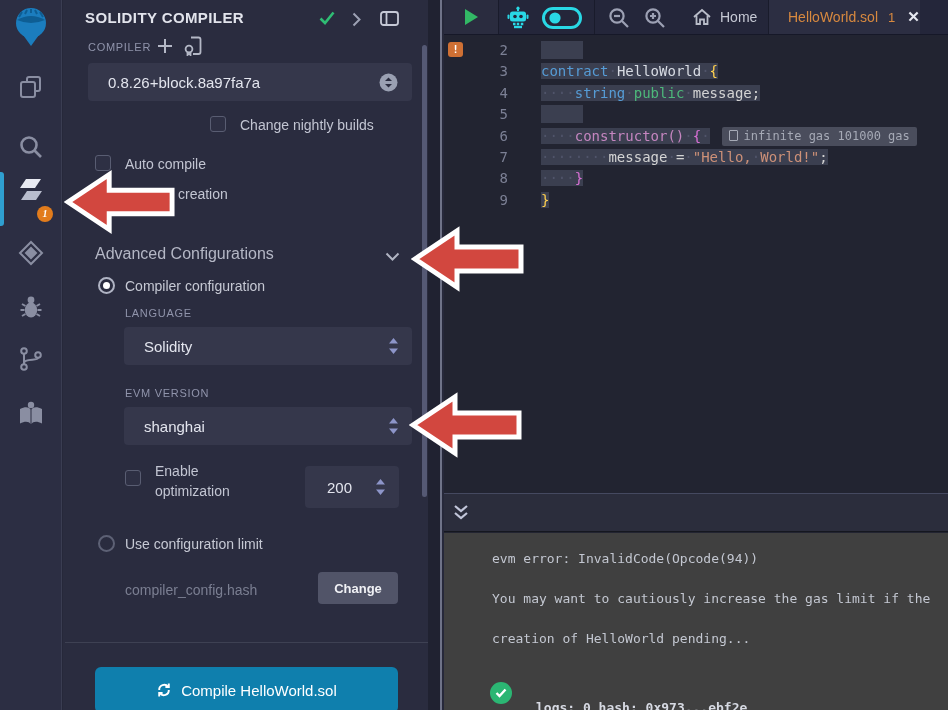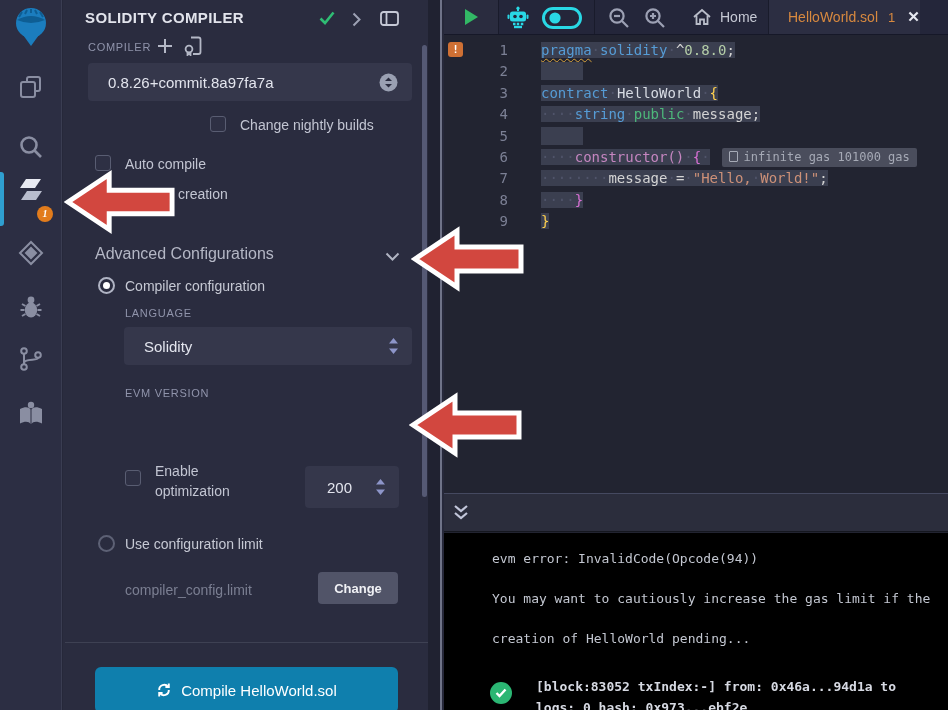--- a/index.html
+++ b/index.html
@@ -73,21 +73,21 @@
   .sq{text-decoration:underline wavy #d7a13c 1px;text-underline-offset:3px;}
   .gas-badge{display:inline-block;margin-left:12px;background:#4a4d5c;color:#a6aab6;border-radius:2px;
              font:12px/16px "DejaVu Sans Mono",monospace;padding:1px 7px 2px;vertical-align:1px;}
   .gas-ico{display:inline-block;width:7px;height:9px;border:1.5px solid #a6aab6;border-radius:1px;margin-right:6px;
            position:relative;top:1px;}
 
   
   .terminal{position:absolute;left:0;top:493px;width:504px;height:217px;}
   .term-band{position:absolute;left:0;top:0;width:504px;height:39px;background:#2b2d3c;
              border-top:1px solid #454960;border-bottom:1px solid #15171f;box-sizing:border-box;}
-  .term-content{position:absolute;left:0;top:40px;width:504px;height:177px;background:#000000;
+  .term-content{position:absolute;left:0;top:40px;width:504px;height:177px;background:#404040;
                 font:13px "DejaVu Sans Mono",monospace;color:#c3c7d1;white-space:nowrap;overflow:hidden;}
   .tline{position:absolute;left:48px;}
   .txline{position:absolute;left:92px;font-weight:bold;color:#d6d9e2;}
   .succ{position:absolute;left:46px;top:149px;width:22px;height:22px;border-radius:50%;background:#2bb673;
         display:flex;align-items:center;justify-content:center;}
 
   
   .red-arrow{z-index:99;}
   .red-arrow polygon{fill:#d2473f;stroke:#fff;stroke-width:5;}
 </style>
@@ -181,21 +181,21 @@
   </div>
   <div class="abs" style="left:121px;top:36px">
     <svg width="18" height="20" viewBox="0 0 18 20" fill="none" stroke="#b4b8c6" stroke-width="1.8">
       <path d="M7 1.5 H14.5 a2 2 0 0 1 2 2 V16 a2 2 0 0 1 -2 2 H9"></path>
       <circle cx="5" cy="13" r="3.4"></circle>
         <path d="M3.5 16 L3.5 19 L5 17.8 L6.5 19 L6.5 16"></path>
     </svg>
   </div>
 
   <div class="abs select" style="left:25px;top:63px;width:324px;height:38px">
-    <span class="grow">0.8.26+commit.8a97fa7a</span>
+    <span class="grow">0.8.26+block.8a97fa7a</span>
     <span>
       <svg width="19" height="19" viewBox="0 0 19 19">
           <circle cx="9.5" cy="9.5" r="9" fill="#9aa0b2"></circle>
         <polygon points="9.5,4.5 13,8 6,8" fill="#2a2c3f"></polygon>
           <polygon points="9.5,14.5 13,11 6,11" fill="#2a2c3f"></polygon>
         </svg>
     </span>
   </div>
 
   <div class="abs chk" style="left:147px;top:116px"></div>
@@ -219,36 +219,43 @@
   <div class="abs sec-label" style="left:62px;top:307px">LANGUAGE</div>
   <div class="abs select" style="left:61px;top:327px;width:288px;height:38px">
     <span class="grow">Solidity</span>
     <svg class="caret-dbl" width="9" height="16" viewBox="0 0 9 16">
         <polygon points="4.5,0 9,5.5 0,5.5"></polygon>
         <polygon points="4.5,16 9,10.5 0,10.5"></polygon>
       </svg>
   </div>
 
   <div class="abs sec-label" style="left:62px;top:387px">EVM VERSION</div>
+  <div class="abs select" style="left:61px;top:407px;width:288px;height:38px">
+    <span class="grow">shanghai</span>
+    <svg class="caret-dbl" width="9" height="16" viewBox="0 0 9 16">
+        <polygon points="4.5,0 9,5.5 0,5.5"></polygon>
+        <polygon points="4.5,16 9,10.5 0,10.5"></polygon>
+      </svg>
+  </div>
 
   <div class="abs chk" style="left:62px;top:470px"></div>
   <div class="abs chk-label" style="left:92px;top:463px">Enable</div>
   <div class="abs chk-label" style="left:92px;top:483px">optimization</div>
   <div class="abs select" style="left:242px;top:466px;width:94px;height:42px;padding-left:22px">
     <span class="grow">200</span>
     <svg class="caret-dbl" width="9" height="16" viewBox="0 0 9 16">
         <polygon points="4.5,0 9,5.5 0,5.5"></polygon>
         <polygon points="4.5,16 9,10.5 0,10.5"></polygon>
       </svg>
   </div>
 
   <div class="abs radio unsel" style="left:35px;top:535px"></div>
   <div class="abs chk-label" style="left:62px;top:536px;color:#c6c9d4">Use configuration limit</div>
 
-  <div class="abs muted-file" style="left:62px;top:582px">compiler_config.limit</div>
+  <div class="abs muted-file" style="left:62px;top:582px">compiler_config.hash</div>
   <div class="abs change-btn" style="left:255px;top:572px">Change</div>
 
   <div class="abs panel-divider"></div>
 
   <div class="abs compile-btn">
     <svg width="16" height="16" viewBox="0 0 16 16" fill="none" stroke="#fff" stroke-width="1.9">
       <path d="M3.2 8 a5 5 0 0 1 9-3.2"></path>
         <path d="M12.8 1.6 V5 H9.4"></path>
       <path d="M12.8 8 a5 5 0 0 1 -9 3.2"></path>
         <path d="M3.2 14.4 V11 H6.6"></path>
@@ -316,21 +323,20 @@
       </svg>
       <span class="fname">HelloWorld.sol</span>
       <span class="fbadge">1</span>
       <span class="fclose">✕</span>
     </div>
   </div>
 
   <div class="code-region">
     <div class="gutter-warn">!</div>
     <div class="code-lines">
-        <div class="code-line"><span class="gutter-num">1</span><span class="code-text hl"><span class="kw sq">pragma</span><span class="ws">·</span><span class="kw">solidity</span><span class="ws">·</span><span class="pl">^</span><span class="num">0.8.0</span><span class="pl">;</span></span></div>
         <div class="code-line"><span class="gutter-num">2</span><span class="code-text hl empty" style="width: 42px;"></span></div>
         <div class="code-line"><span class="gutter-num">3</span><span class="code-text hl"><span class="kw">contract</span><span class="ws">·</span><span class="idn">HelloWorld</span><span class="ws">·</span><span class="bry">{</span></span></div>
         <div class="code-line"><span class="gutter-num">4</span><span class="code-text hl"><span class="ws">····</span><span class="kw">string</span><span class="ws">·</span><span class="vis">public</span><span class="ws">·</span><span class="pl">message</span><span class="pl">;</span></span></div>
         <div class="code-line"><span class="gutter-num">5</span><span class="code-text hl empty" style="width: 42px;"></span></div>
         <div class="code-line"><span class="gutter-num">6</span><span class="code-text hl"><span class="ws">····</span><span class="fnc">constructor()</span><span class="ws">·</span><span class="brm">{</span><span class="ws">·</span></span><span class="gas-badge"><i class="gas-ico"></i><span>infinite gas 101000 gas</span></span></div>
         <div class="code-line"><span class="gutter-num">7</span><span class="code-text hl"><span class="ws">········</span><span class="pl">message</span><span class="ws">·</span><span class="pl">=</span><span class="ws">·</span><span class="str">"Hello,</span><span class="ws">·</span><span class="str">World!"</span><span class="pl">;</span></span></div>
         <div class="code-line"><span class="gutter-num">8</span><span class="code-text hl"><span class="ws">····</span><span class="brm">}</span></span></div>
         <div class="code-line"><span class="gutter-num">9</span><span class="code-text hl"><span class="bry">}</span></span></div>
       </div>
   </div>
@@ -344,21 +350,20 @@
     </div>
     <div class="term-content">
       <div class="tline" style="top:18px">evm error: InvalidCode(Opcode(94))</div>
       <div class="tline" style="top:98px">creation of HelloWorld pending...</div>
       <div class="tline" style="top:58px">You may want to cautiously increase the gas limit if the</div>
       <div class="succ">
         <svg width="12" height="10" viewBox="0 0 12 10" fill="none" stroke="#fff" stroke-width="2.4">
             <polyline points="1.5,5 4.5,8 10.5,1.5"></polyline>
           </svg>
       </div>
-      <div class="txline" style="top:146px">[block:83052 txIndex:-]  from: 0x46a...94d1a to</div>
       <div class="txline" style="top:167px">logs: 0 hash: 0x973...ebf2e</div>
     </div>
   </div>
 </div>
 
 <svg class="abs red-arrow" style="left:64px;top:167px" width="112" height="70" viewBox="0 0 114 66">
   <polygon points="4,33 46,5 46,21 110,21 110,45 46,45 46,61"></polygon>
 </svg>
 <svg class="abs red-arrow" style="left:411px;top:226px" width="114" height="66" viewBox="0 0 114 66">
   <polygon points="4,33 46,5 46,21 110,21 110,45 46,45 46,61"></polygon>

